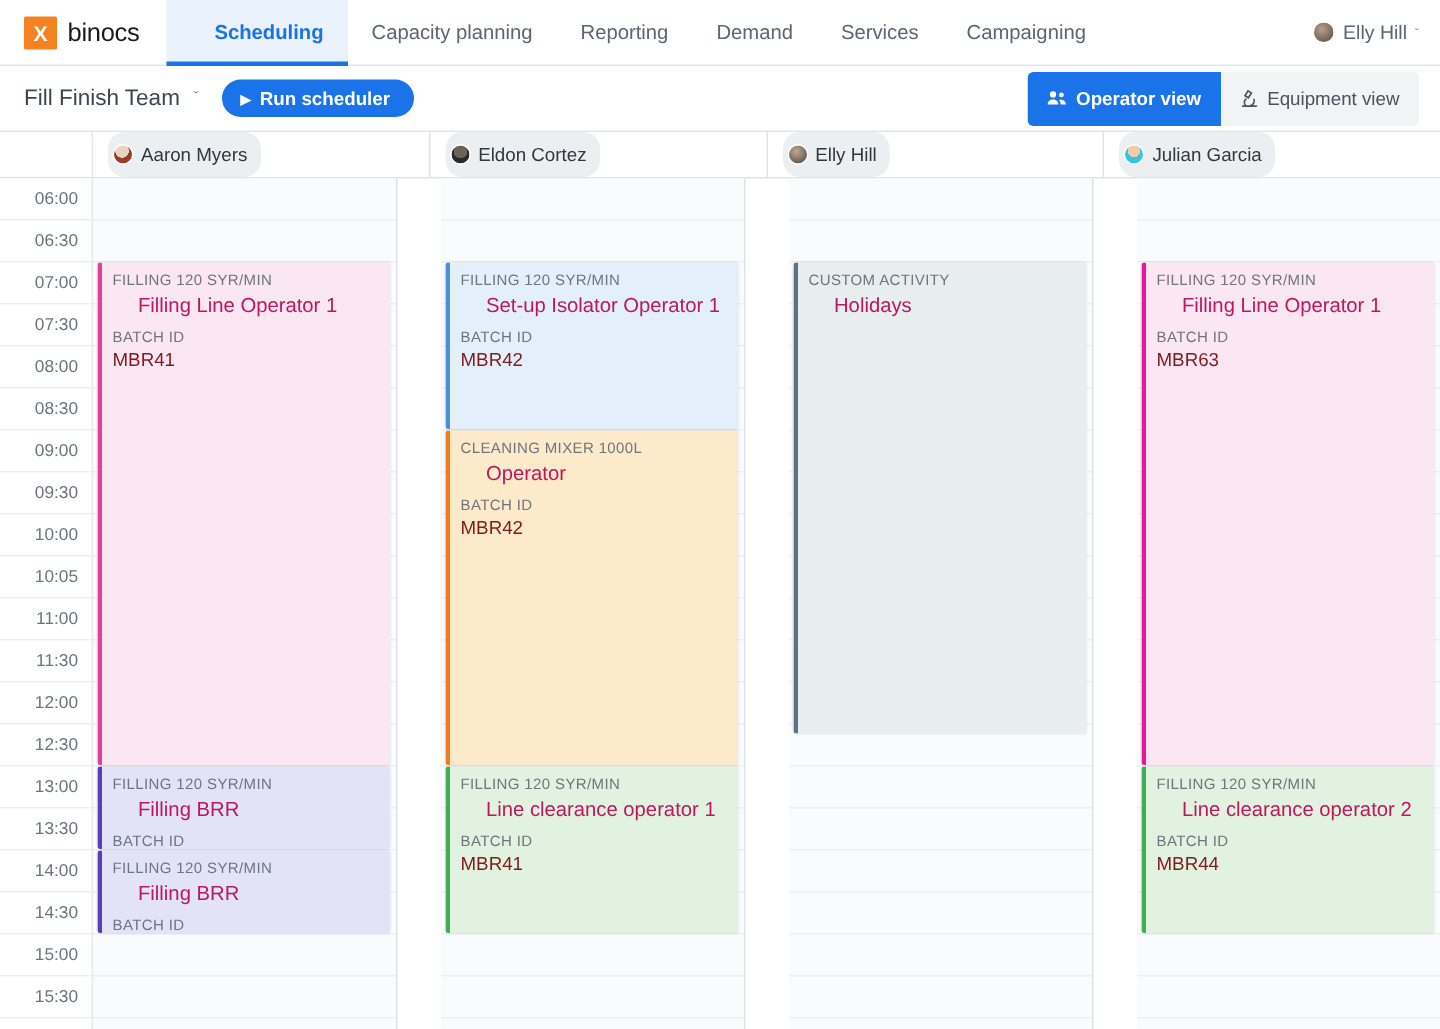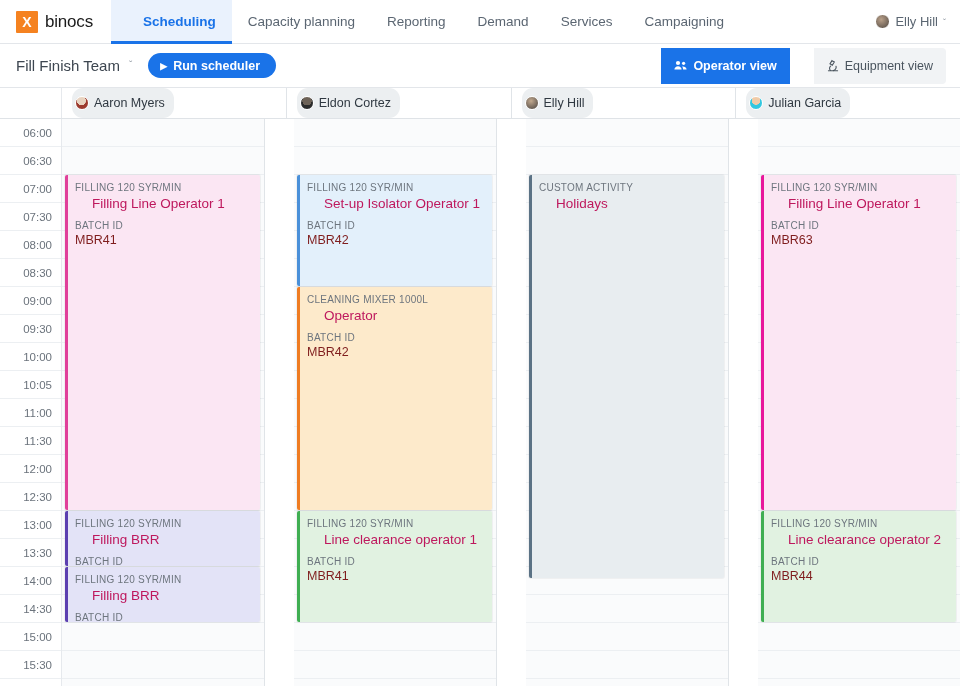--- a/index.html
+++ b/index.html
@@ -103,21 +103,20 @@
     overflow: hidden;
   }
   .viewbtn {
     height: 36px;
     padding: 0 13px;
     font-size: 12.5px;
     display: flex; align-items: center; gap: 6px;
     border: none; font-family: inherit;
     background: #f1f3f5; color: #4a545e;
     cursor: pointer;
-    margin-left: 24px;
   }
   .viewbtn.sel { background: #1a73e8; color: #fff; font-weight: bold; }
   .viewbtn svg { display: block; }
 
   
   .cal {
     position: relative;
     height: 598px;
     overflow: hidden;
   }
@@ -442,21 +441,21 @@
             <div class="rowline"></div>
             <div class="rowline"></div>
             <div class="rowline"></div>
             <div class="rowline"></div>
             <div class="rowline"></div>
             <div class="rowline"></div>
             <div class="rowline"></div>
             <div class="rowline"></div>
             <div class="rowline"></div>
           </div>
-          <div class="ev evc2_0" style="top: 56px; height: 403px; background: rgb(232, 237, 240);">
+          <div class="ev evc2_0" style="top: 56px; height: 314px; background: rgb(232, 237, 240);">
             <div class="ev-cat">Custom activity</div>
             <div class="ev-title">Holidays</div>
           </div>
         </div>
         <div class="col">
           <div class="rows">
             <div class="rowline"></div>
             <div class="rowline"></div>
             <div class="rowline"></div>
             <div class="rowline"></div>

